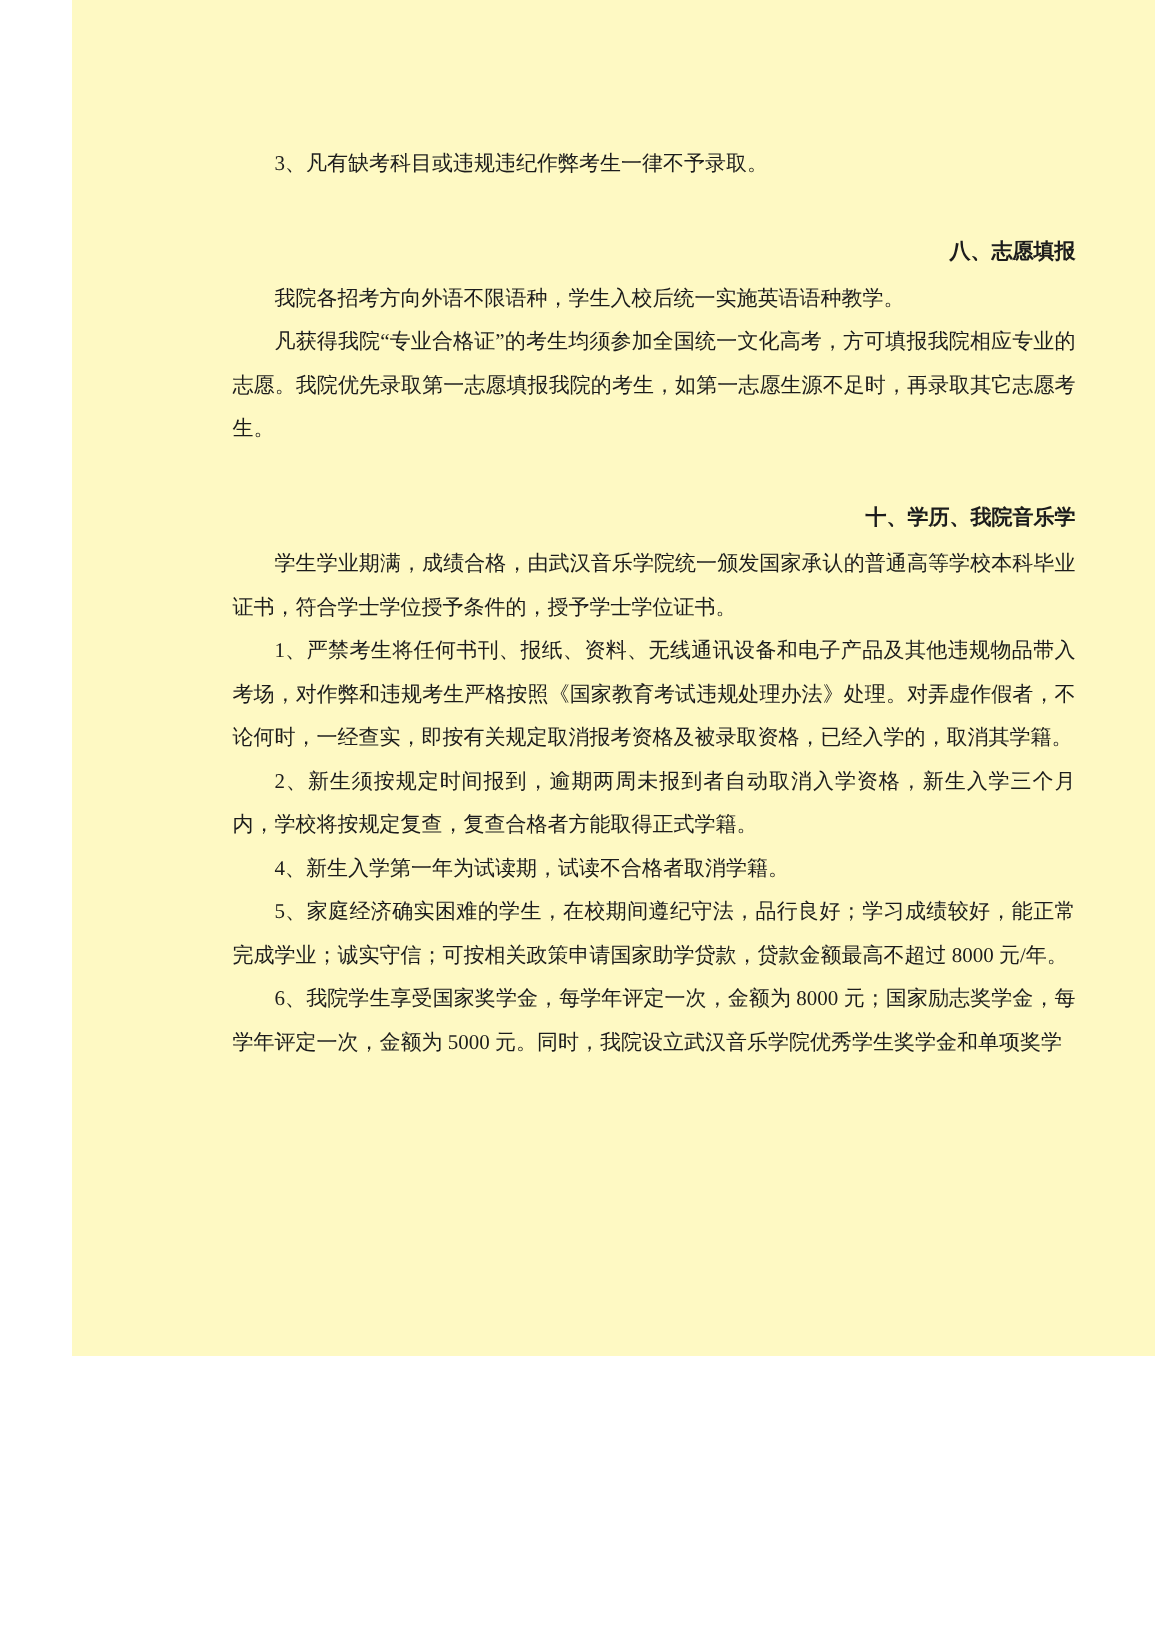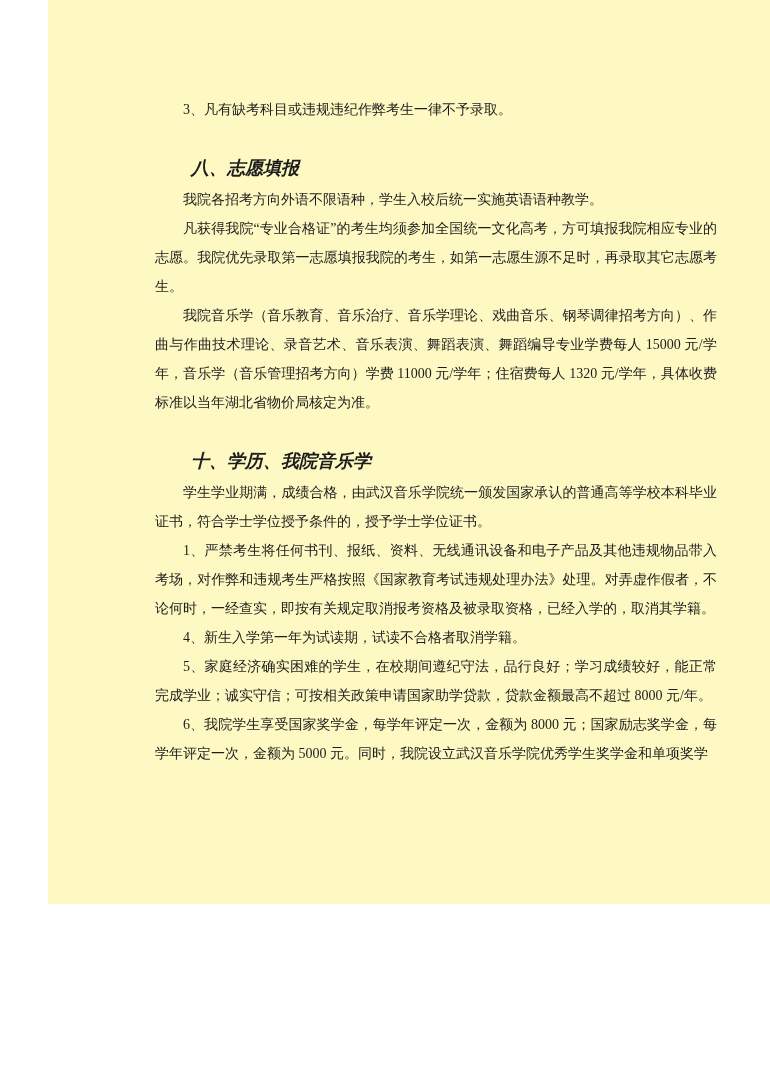--- a/index.html
+++ b/index.html
@@ -26,26 +26,25 @@
     font-size: 14px;
     line-height: 29px;
     text-align: justify;
   }
   .para {
     margin: 0;
     text-indent: 2em;
   }
   .section-heading {
     margin: 30px 0 2px 0;
-    font-size: 18px;
+    font-size: 14px;
     font-weight: bold;
     line-height: 29px;
     text-indent: 2em;
-    text-align: left;
-    font-style: italic;
+    text-align: right;
   }
   .page-number {
     position: absolute;
     left: 638px;
     top: 997px;
     font-size: 15px;
     font-weight: bold;
     line-height: 14px;
     color: #1c1c1c;
   }
@@ -55,26 +54,26 @@
 
 <div class="doc-page">
   <div class="doc-content">
 
     <p class="para">3、凡有缺考科目或违规违纪作弊考生一律不予录取。</p>
 
     <h2 class="section-heading">八、志愿填报</h2>
     <p class="para">我院各招考方向外语不限语种，学生入校后统一实施英语语种教学。</p>
     <p class="para">凡获得我院“专业合格证”的考生均须参加全国统一文化高考，方可填报我院相应专业的志愿。我院优先录取第一志愿填报我院的考生，如第一志愿生源不足时，再录取其它志愿考生。</p>
 
-    <p class="para">我院音乐学（音乐教育、音乐治疗、音乐学理论、戏曲音乐、钢琴调律招考方向）、作曲与作曲技术理论、录音艺术、音乐表演、舞蹈表演、舞蹈编导专业学费每人 15000 元/学年，音乐学（音乐管理招考方向）学费 11000 元/学年；住宿费每人 1320 元/学年，具体收费标准以当年湖北省物价局核定为准。</p>
 
     <h2 class="section-heading">十、学历、我院音乐学</h2>
     <p class="para">学生学业期满，成绩合格，由武汉音乐学院统一颁发国家承认的普通高等学校本科毕业证书，符合学士学位授予条件的，授予学士学位证书。</p>
 
     <p class="para">1、严禁考生将任何书刊、报纸、资料、无线通讯设备和电子产品及其他违规物品带入考场，对作弊和违规考生严格按照《国家教育考试违规处理办法》处理。对弄虚作假者，不论何时，一经查实，即按有关规定取消报考资格及被录取资格，已经入学的，取消其学籍。</p>
+    <p class="para">2、新生须按规定时间报到，逾期两周未报到者自动取消入学资格，新生入学三个月内，学校将按规定复查，复查合格者方能取得正式学籍。</p>
     <p class="para">4、新生入学第一年为试读期，试读不合格者取消学籍。</p>
     <p class="para">5、家庭经济确实困难的学生，在校期间遵纪守法，品行良好；学习成绩较好，能正常完成学业；诚实守信；可按相关政策申请国家助学贷款，贷款金额最高不超过 8000 元/年。</p>
     <p class="para">6、我院学生享受国家奖学金，每学年评定一次，金额为 8000 元；国家励志奖学金，每学年评定一次，金额为 5000 元。同时，我院设立武汉音乐学院优秀学生奖学金和单项奖学</p>
 
   </div>
 
   <div class="page-number">17</div>
 </div>
 
 </body></html>

